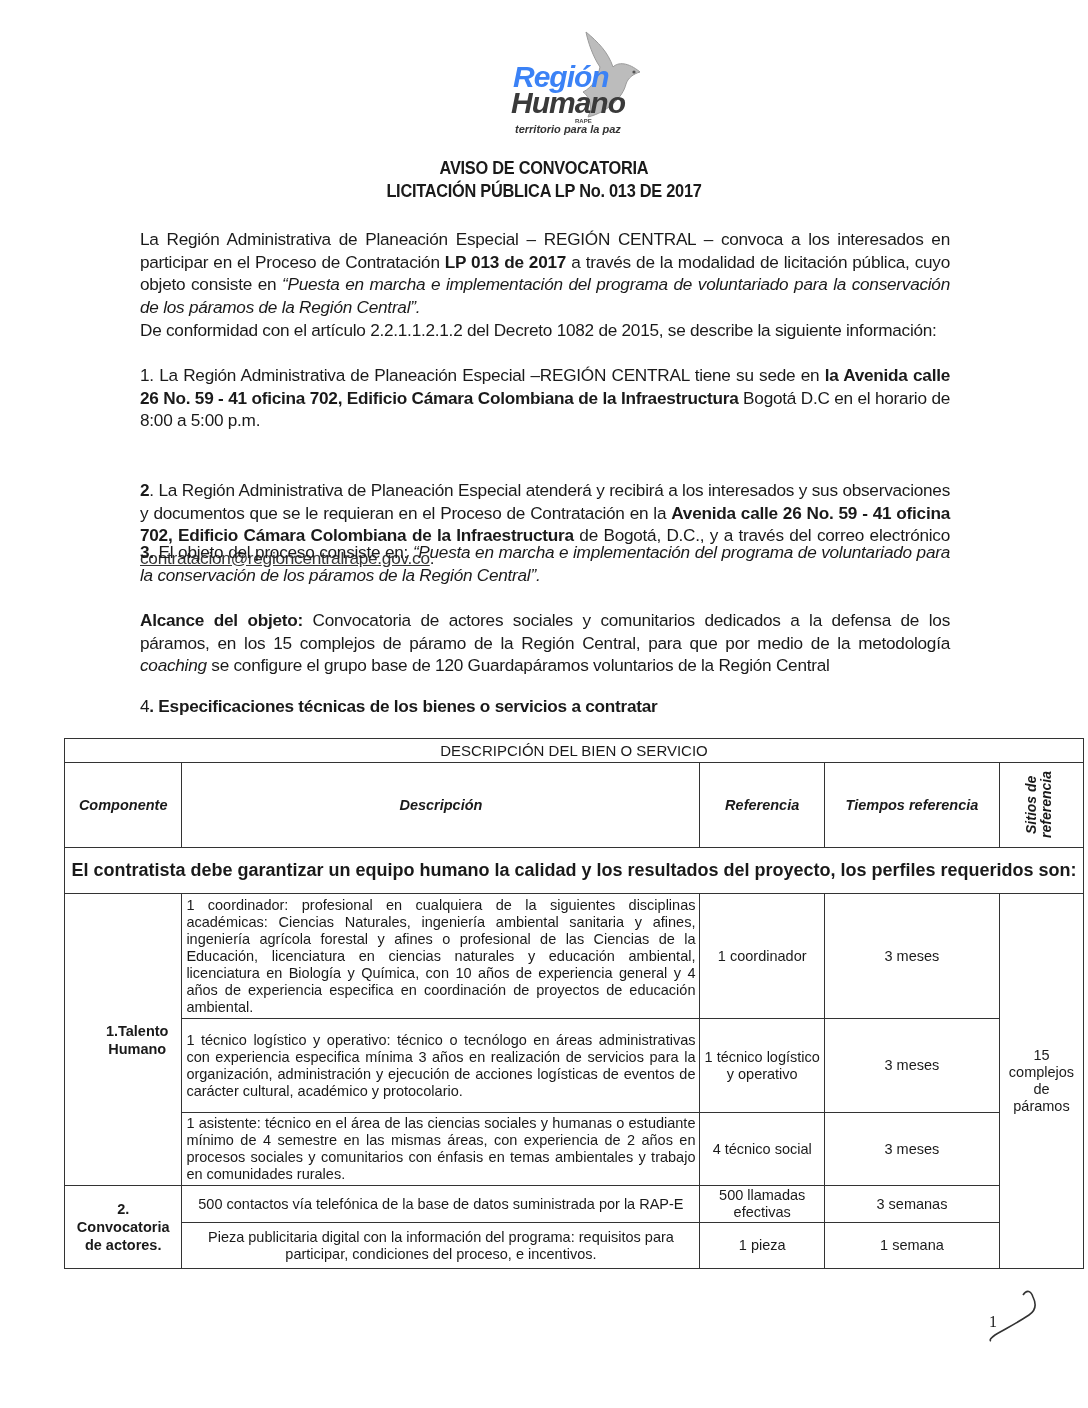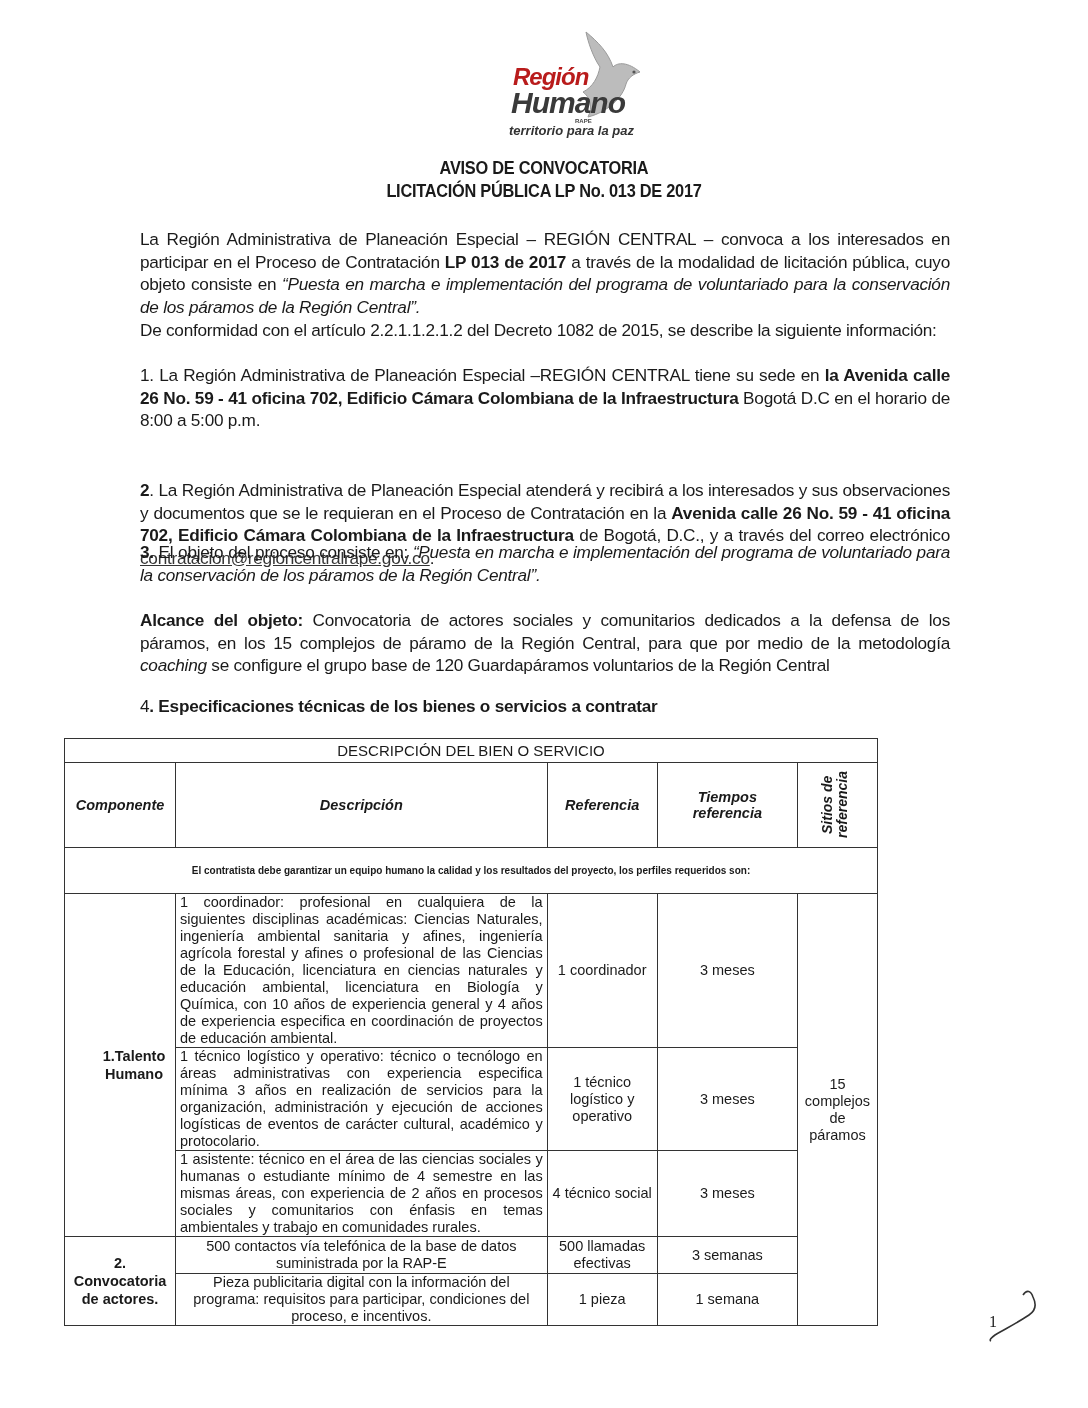--- a/index.html
+++ b/index.html
@@ -1,33 +1,33 @@
 <!DOCTYPE html>
 <html><head>
 <meta charset="utf-8">
 <style>
   html, body { margin:0; padding:0; background:#ffffff; }
   body { width:1088px; height:1408px; position:relative; overflow:hidden; color:#1a1a1a;
          font-family:"Liberation Sans", sans-serif; }
   .logo { position:absolute; left:483px; top:18px; width:180px; height:118px; }
-  .logo .t1 { position:absolute; left:30px; top:44px; font-size:24px; font-weight:bold; font-style:italic;
-              color:#b91c1c; letter-spacing:-1px; line-height:30px; }
+  .logo .t1 { position:absolute; left:30px; top:44px; font-size:30px; font-weight:bold; font-style:italic;
+              color:#3b82f6; letter-spacing:-1px; line-height:30px; }
   .logo .t2 { position:absolute; left:28px; top:70px; font-size:30px; font-weight:bold; font-style:italic;
               color:#3a3a3a; letter-spacing:-1px; line-height:30px; }
   .logo .rape { position:absolute; left:92px; top:100px; font-size:6px; font-weight:bold; color:#444; }
-  .logo .tag { position:absolute; left:26px; top:105px; font-size:13px; font-style:italic; font-weight:bold; color:#333; }
+  .logo .tag { position:absolute; left:32px; top:105px; font-size:11px; font-style:italic; font-weight:bold; color:#333; }
   .logo svg { position:absolute; left:95px; top:4px; }
   .title { position:absolute; left:0; width:1088px; text-align:center; font-weight:bold;
            font-size:19px; letter-spacing:-0.3px; transform:scaleX(0.86); transform-origin:center; }
   .p { position:absolute; left:140px; width:810px; font-size:17.2px; line-height:22.5px;
        text-align:justify; letter-spacing:-0.25px; }
   b { font-weight:bold; }
   i { font-style:italic; }
   a.mail { color:#333; text-decoration:underline; }
-  table.spec { position:absolute; left:64px; top:738px; width:814px; border-collapse:collapse;
+  table.spec { position:absolute; left:64px; top:738px; width:1020px; border-collapse:collapse;
                font-family:"Liberation Sans", sans-serif; font-size:14.5px; }
   table.spec td, table.spec th { border:1.2px solid #333; padding:0 4px; }
   .hc { text-align:center; font-weight:bold; }
   .jt { text-align:justify; line-height:17px; }
   .ct { text-align:center; line-height:17px; }
   .vert { writing-mode:vertical-rl; transform:rotate(180deg); font-weight:bold; font-size:14px; line-height:15px; text-align:center; }
   .pageno { position:absolute; left:985px; top:1283px; }
 </style>
 </head>
 <body>
@@ -87,21 +87,21 @@
   <tr style="height:85px;font-style:italic;">
     <td class="hc">Componente</td>
     <td class="hc">Descripción</td>
     <td class="hc">Referencia</td>
     <td class="hc">Tiempos referencia</td>
     <td class="hc" style="padding:2px;">
       <div class="vert" style="height:80px;margin:0 auto;width:34px;">Sitios de referencia</div>
     </td>
   </tr>
   <tr style="height:46px;">
-    <td colspan="5" class="hc" style="font-size:10px;">El contratista debe garantizar un equipo humano la calidad y los resultados del proyecto, los perfiles requeridos son:</td>
+    <td colspan="5" class="hc" style="font-size:18px;">El contratista debe garantizar un equipo humano la calidad y los resultados del proyecto, los perfiles requeridos son:</td>
   </tr>
   <tr style="height:125px;">
     <td rowspan="3" class="hc" style="line-height:18px;padding-left:32px;">1.Talento Humano</td>
     <td class="jt">1 coordinador: profesional en cualquiera de la siguientes disciplinas académicas: Ciencias Naturales, ingeniería ambiental sanitaria y afines, ingeniería agrícola forestal y afines o profesional de las Ciencias de la Educación, licenciatura en ciencias naturales y educación ambiental, licenciatura en Biología y Química, con 10 años de experiencia general y 4 años de experiencia especifica en coordinación de proyectos de educación ambiental.</td>
     <td class="ct">1 coordinador</td>
     <td class="ct">3 meses</td>
     <td rowspan="5" class="ct">15 complejos de páramos</td>
   </tr>
   <tr style="height:94px;">
     <td class="jt">1 técnico logístico y operativo: técnico o tecnólogo en áreas administrativas con experiencia especifica mínima 3 años en realización de servicios para la organización, administración y ejecución de acciones logísticas de eventos de carácter cultural, académico y protocolario.</td>

